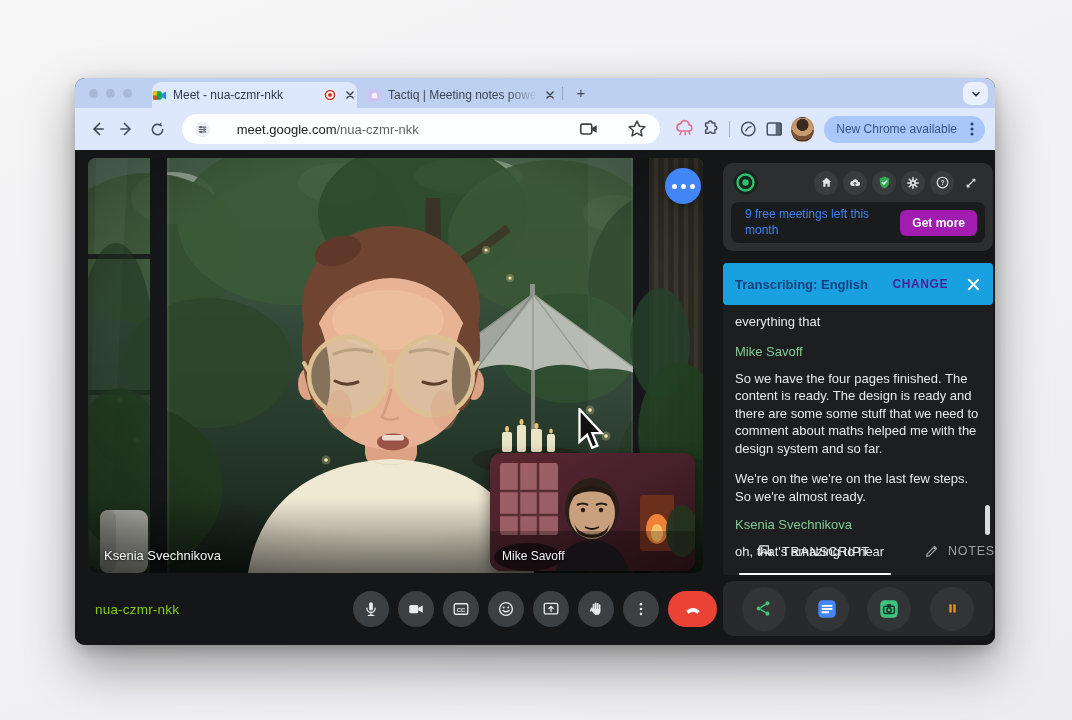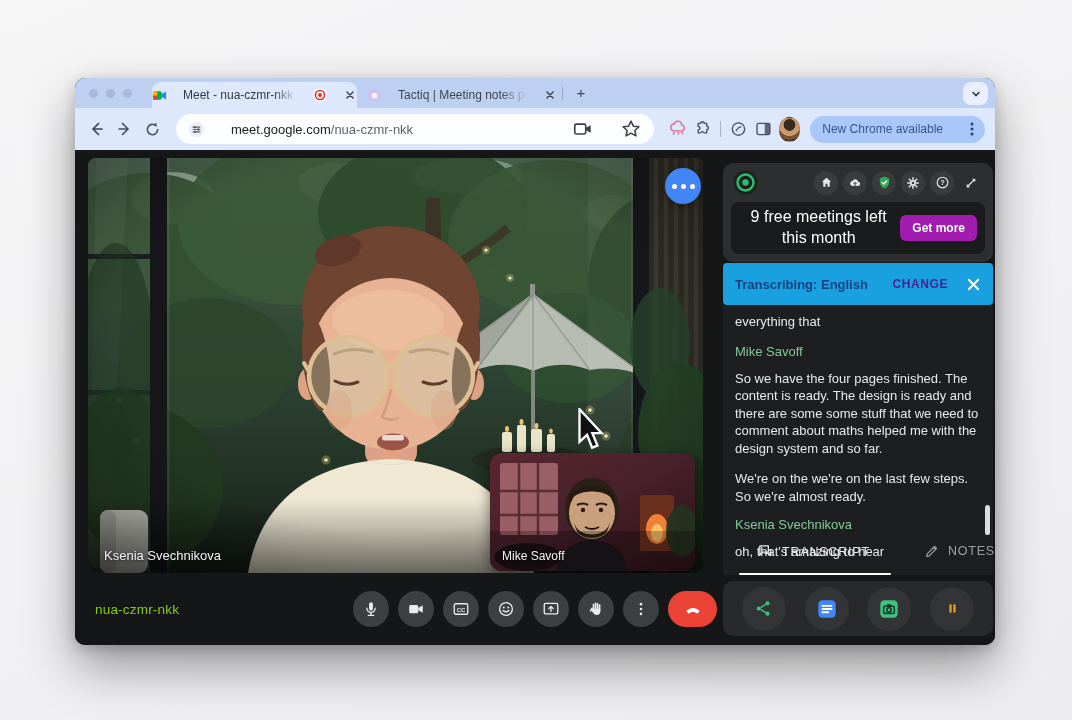--- a/index.html
+++ b/index.html
@@ -6,42 +6,42 @@
   html,body { width:1072px; height:720px; overflow:hidden; font-family:"Liberation Sans","DejaVu Sans",sans-serif; }
   body { background:linear-gradient(160deg,#f6f6f7 0%,#f1f1f3 55%,#ededef 100%); position:relative; }
 
   .window { position:absolute; left:75px; top:78px; width:920px; height:567px;
     border-radius:10px; box-shadow:0 22px 50px rgba(0,0,0,.38), 0 4px 14px rgba(0,0,0,.18); overflow:hidden; background:#17181a; }
 
   
   .tabstrip { position:relative; height:30px; background:#bed0f1; }
   .traffic { position:absolute; left:14px; top:11px; display:flex; gap:8px; }
   .traffic span { width:9px; height:9px; border-radius:50%; background:rgba(110,122,148,.28); }
-  .tab { position:absolute; top:4px; height:26px; display:flex; align-items:center; gap:16px; padding:0 0; font-size:12px; color:#333a47; }
+  .tab { position:absolute; top:4px; height:26px; display:flex; align-items:center; gap:6px; padding:0 0; font-size:12px; color:#333a47; }
   .tab.active { left:77px; width:205px; background:#dde8fc; border-radius:9px 9px 0 0; }
   .tab.inactive { left:292px; width:190px; color:#3e4552; }
   .tab .title { white-space:nowrap; overflow:hidden; flex:1; min-width:0;
     -webkit-mask-image:linear-gradient(90deg,#000 80%,transparent); mask-image:linear-gradient(90deg,#000 80%,transparent); }
   .favicon { width:15px; height:15px; flex:0 0 auto; }
   .tab-x { width:14px; height:14px; flex:0 0 auto; }
   .tab-sep { position:absolute; left:487px; top:9px; width:1px; height:13px; background:rgba(70,80,100,.35); }
   .newtab-btn { position:absolute; left:498px; top:7px; width:16px; height:16px; color:#414754; font-size:15px; line-height:15px; text-align:center; }
   .tabsearch { position:absolute; right:7px; top:4px; width:25px; height:23px; border-radius:8px; background:#e9effd; display:flex; align-items:center; justify-content:center; }
 
   
   .toolbar { height:42px; background:#dde8fc; display:flex; align-items:center; padding:0 10px; gap:6px; }
   .navbtn { width:26px; height:26px; display:flex; align-items:center; justify-content:center; }
   .addr { flex:0 0 478px; height:30px; background:#fdfeff; border-radius:15px; display:flex; align-items:center; padding:0 12px; gap:26px; margin-left:6px; }
   .addr .urltext { flex:1; font-size:13px; color:#202124; white-space:nowrap; overflow:hidden; }
   .addr .urltext .path { color:#5f6368; }
   .tool-ic { width:22px; height:22px; display:flex; align-items:center; justify-content:center; }
   .divider { width:1px; height:16px; background:rgba(95,99,104,.4); margin:0 2px; }
   .avatar { width:25px; height:25px; border-radius:50%;
     background:radial-gradient(circle at 50% 30%, #3a2b20 0 30%, #c89a6e 33% 58%, #7a5233 60% 78%, #4a3526 80% 100%); border:1px solid rgba(0,0,0,.12); }
-  .chrome-pill { height:27px; border-radius:14px; background:#a9c7f9; display:flex; align-items:center; gap:20px; padding:0 4px 0 12px; margin-left:4px; }
+  .chrome-pill { height:27px; border-radius:14px; background:#a9c7f9; display:flex; align-items:center; gap:6px; padding:0 4px 0 12px; margin-left:4px; }
   .chrome-pill .lbl { font-size:12px; color:#3a5388; white-space:nowrap; }
 
   
   .content { position:relative; height:495px; background:#151618; }
 
   .video { position:absolute; left:13px; top:8px; width:615px; height:415px; border-radius:8px; overflow:hidden; background:#223026; }
   .name-tag { position:absolute; left:16px; bottom:10px; font-size:13px; color:#f1f3f4; text-shadow:0 1px 3px rgba(0,0,0,.8); z-index:4; }
   .chat-bubble { position:absolute; left:577px; top:10px; width:36px; height:36px; border-radius:50%; background:#4285f4;
     display:flex; align-items:center; justify-content:center; gap:4px; z-index:5; box-shadow:0 2px 6px rgba(0,0,0,.35); }
   .chat-bubble i { width:5px; height:5px; border-radius:50%; background:#fff; }
@@ -58,21 +58,21 @@
   .ctl.end { width:49px; border-radius:20px; background:#ea4335; }
 
   
   .side { position:absolute; left:648px; top:13px; width:270px; }
   .side-header { background:#2d2e30; border-radius:10px; padding:7px 8px 8px; }
   .sh-row { display:flex; align-items:center; justify-content:space-between; padding:0 2px 7px; }
   .sh-icons { display:flex; align-items:center; gap:5px; }
   .sicon { width:24px; height:24px; border-radius:50%; background:#3a3b3d; display:flex; align-items:center; justify-content:center; }
   .sicon.flat { background:transparent; }
   .free-card { background:#1a1b1d; border-radius:8px; display:flex; align-items:center; padding:5px 8px 5px 14px; gap:8px; }
-  .free-card .txt { flex:1; font-size:16px; line-height:1.3; color:#ffffff; text-align:center; }
+  .free-card .txt { flex:1; font-size:12px; line-height:1.3; color:#3b82f6; }
   .getmore { flex:0 0 auto; background:#a21caf; color:#eafff3; font-size:12px; font-weight:bold; padding:6px 12px; border-radius:6px; border:none; }
 
   .banner { position:absolute; top:100px; left:0; width:270px; height:42px; background:#18a0e0; border-radius:4px;
     display:flex; align-items:center; padding:0 12px; gap:8px; }
   .banner .blabel { flex:1; font-size:13px; font-weight:bold; color:#17427e; }
   .banner .change { font-size:12px; font-weight:bold; color:#4c1d95; letter-spacing:.6px; margin-right:10px; }
 
   .transcript { position:absolute; top:142px; left:0; width:270px; height:270px; background:#1d1e20; border-radius:0 0 2px 2px; padding:8px 12px 0; }
   .t-line { font-size:13px; color:#e6e8ea; line-height:1.35; margin-bottom:13px; }
   .t-speaker { font-size:13px; color:#81c995; margin-bottom:11px; }

